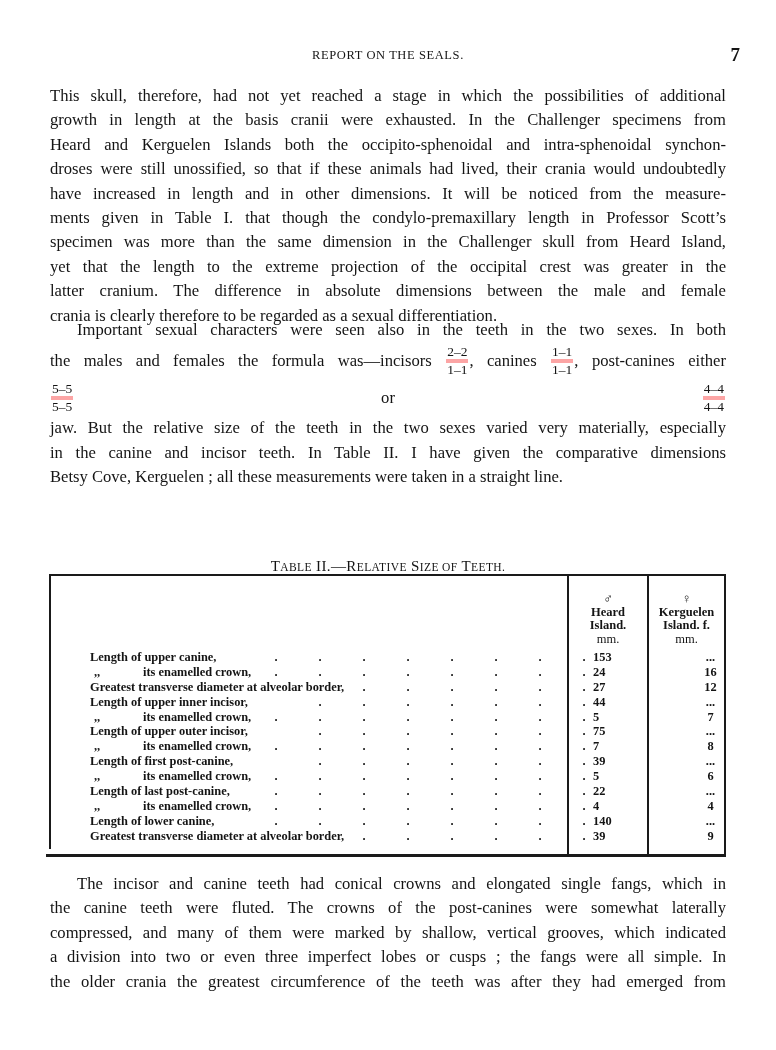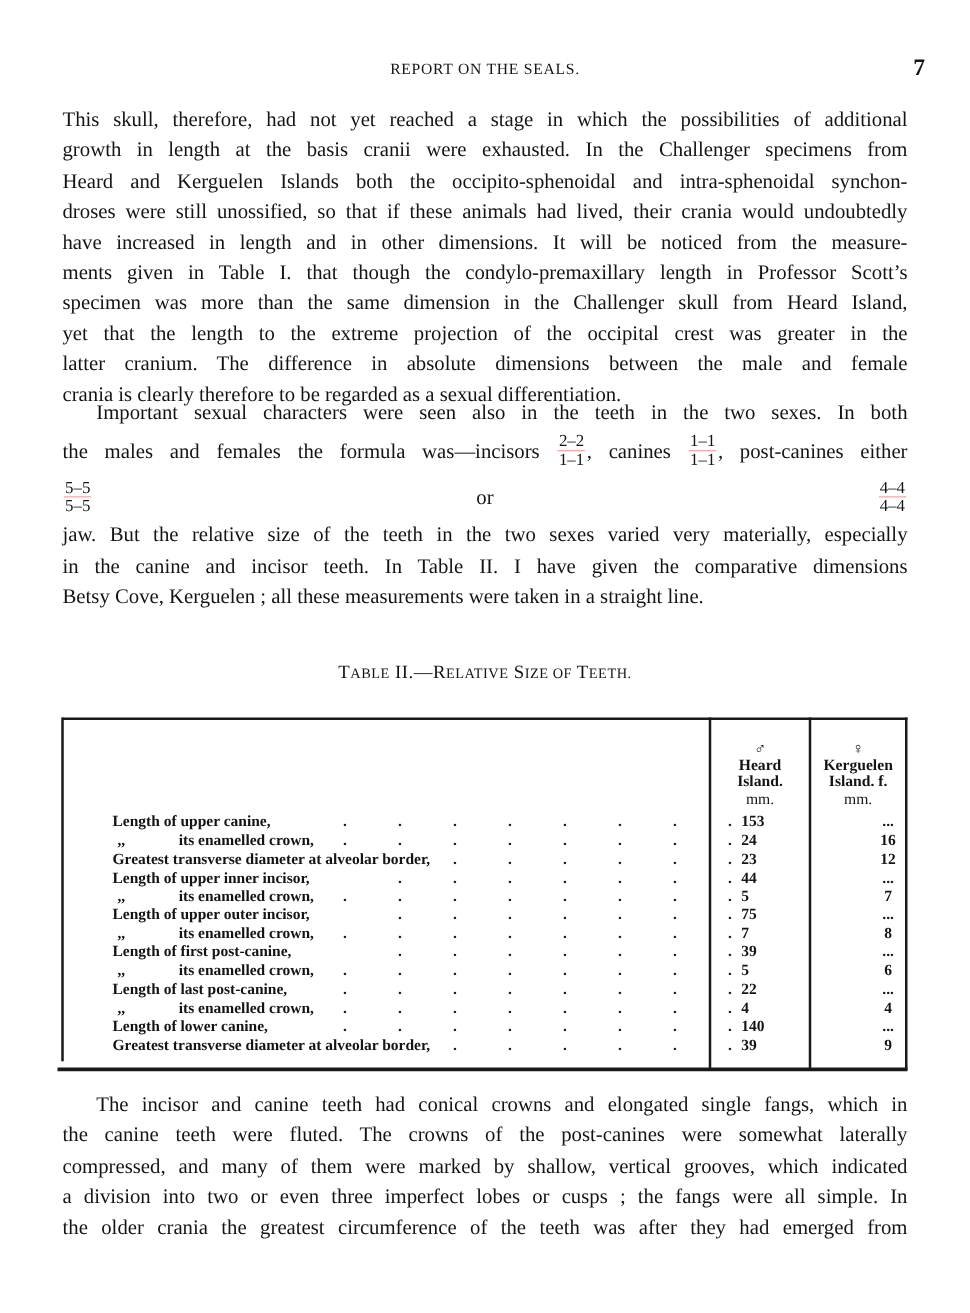--- a/index.html
+++ b/index.html
@@ -27,25 +27,25 @@
       font-size: 16.6px; line-height: 24.4px; text-align: justify;
       text-align-last: left;
     }
     .para .line { display: block; text-align: justify; text-align-last: justify; white-space: nowrap; }
     .para .line.last { text-align-last: left; }
     .indent { padding-left: 27px; }
     .frac {
       display: inline-block; vertical-align: middle; text-align: center;
       font-size: 13.5px; line-height: 14px; margin: 0 1px; position: relative; top: -2px;
     }
-    .frac .num { display: block; border-bottom: 1px solid #fca5a5; padding: 0 1px; }
+    .frac .num { display: block; border-bottom: 4px solid #fca5a5; padding: 0 1px; }
     .frac .den { display: block; padding: 0 1px; }
     .formula-line { height: 37px; line-height: 37px; }
     .table-caption {
-      position: absolute; top: 530px; left: 0; width: 776px; text-align: center;
+      position: absolute; top: 558px; left: 0; width: 776px; text-align: center;
       font-family: "Liberation Serif", serif; font-size: 15px; letter-spacing: 0.4px;
     }
     .table-caption .sc { font-size: 11.5px; }
     .tbl {
       position: absolute; left: 50px; top: 574px; width: 676px; height: 282px;
       font-family: "Liberation Serif", serif;
     }
     .tbl .rule-top { position: absolute; left: 0; top: 0; width: 676px; height: 2px; background: #1a1a1a; }
     .tbl .rule-bottom { position: absolute; left: -4px; top: 280px; width: 680px; height: 3px; background: #1a1a1a; }
     .tbl .vline { position: absolute; top: 0; width: 1.5px; background: #1a1a1a; }
@@ -174,21 +174,21 @@
           <span class="dots">
             <span></span>
             <span></span>
             <span>.</span>
             <span>.</span>
             <span>.</span>
             <span>.</span>
             <span>.</span>
             <span>.</span>
           </span>
-          <span class="v1">23</span>
+          <span class="v1">27</span>
           <span class="v2">12</span>
         </div>
         <div class="row">
           <span class="label"><span>Length of upper inner incisor,</span></span>
           <span class="dots">
             <span></span>
             <span>.</span>
             <span>.</span>
             <span>.</span>
             <span>.</span>

